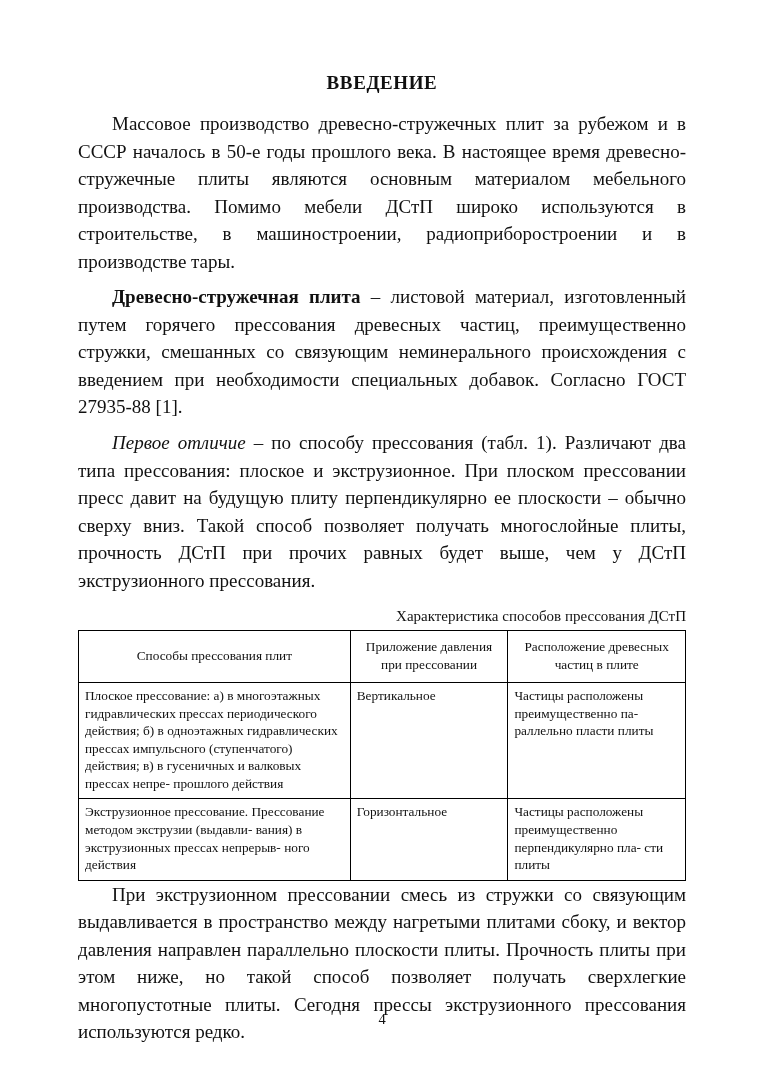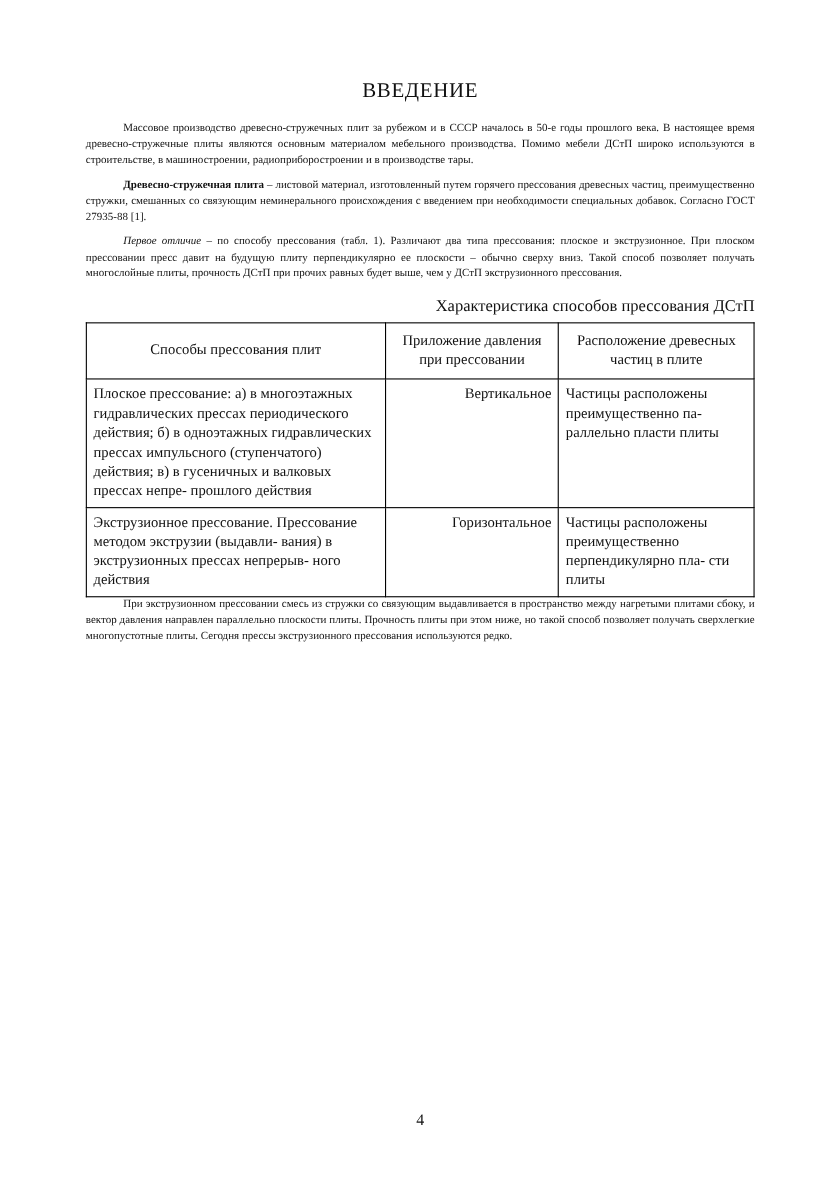--- a/index.html
+++ b/index.html
@@ -17,27 +17,27 @@
   }
   .page {
     position: relative;
     width: 764px;
     height: 1080px;
     box-sizing: border-box;
     padding: 62px 78px 0 78px;
   }
   h1.doc-title {
     font-size: 19px;
-    font-weight: normal;
+    font-weight: bold;
     text-align: center;
     letter-spacing: 0.6px;
     margin: 10px 0 16px 0;
   }
   p.para {
-    font-size: 10px;
+    font-size: 19px;
     line-height: 1.45;
     text-align: justify;
     text-justify: inter-word;
     margin: 0 0 0 0;
     text-indent: 34px;
     hyphens: manual;
   }
   p.para + p.para {
     margin-top: 8px;
   }
@@ -74,21 +74,21 @@
   table.press-table thead th {
     text-align: center;
     vertical-align: middle;
     padding: 7px 6px 8px 6px;
     line-height: 1.35;
   }
   table.press-table thead th.col1 { width: 45.5%; }
   table.press-table thead th.col2 { width: 25.5%; }
   table.press-table thead th.col3 { width: 29%; }
   td.center-mid {
-    text-align: right;
+    text-align: left;
   }
   .after-table {
     margin-top: 16px;
   }
   .page-number {
     position: absolute;
     left: 0;
     right: 0;
     bottom: 52px;
     text-align: center;

